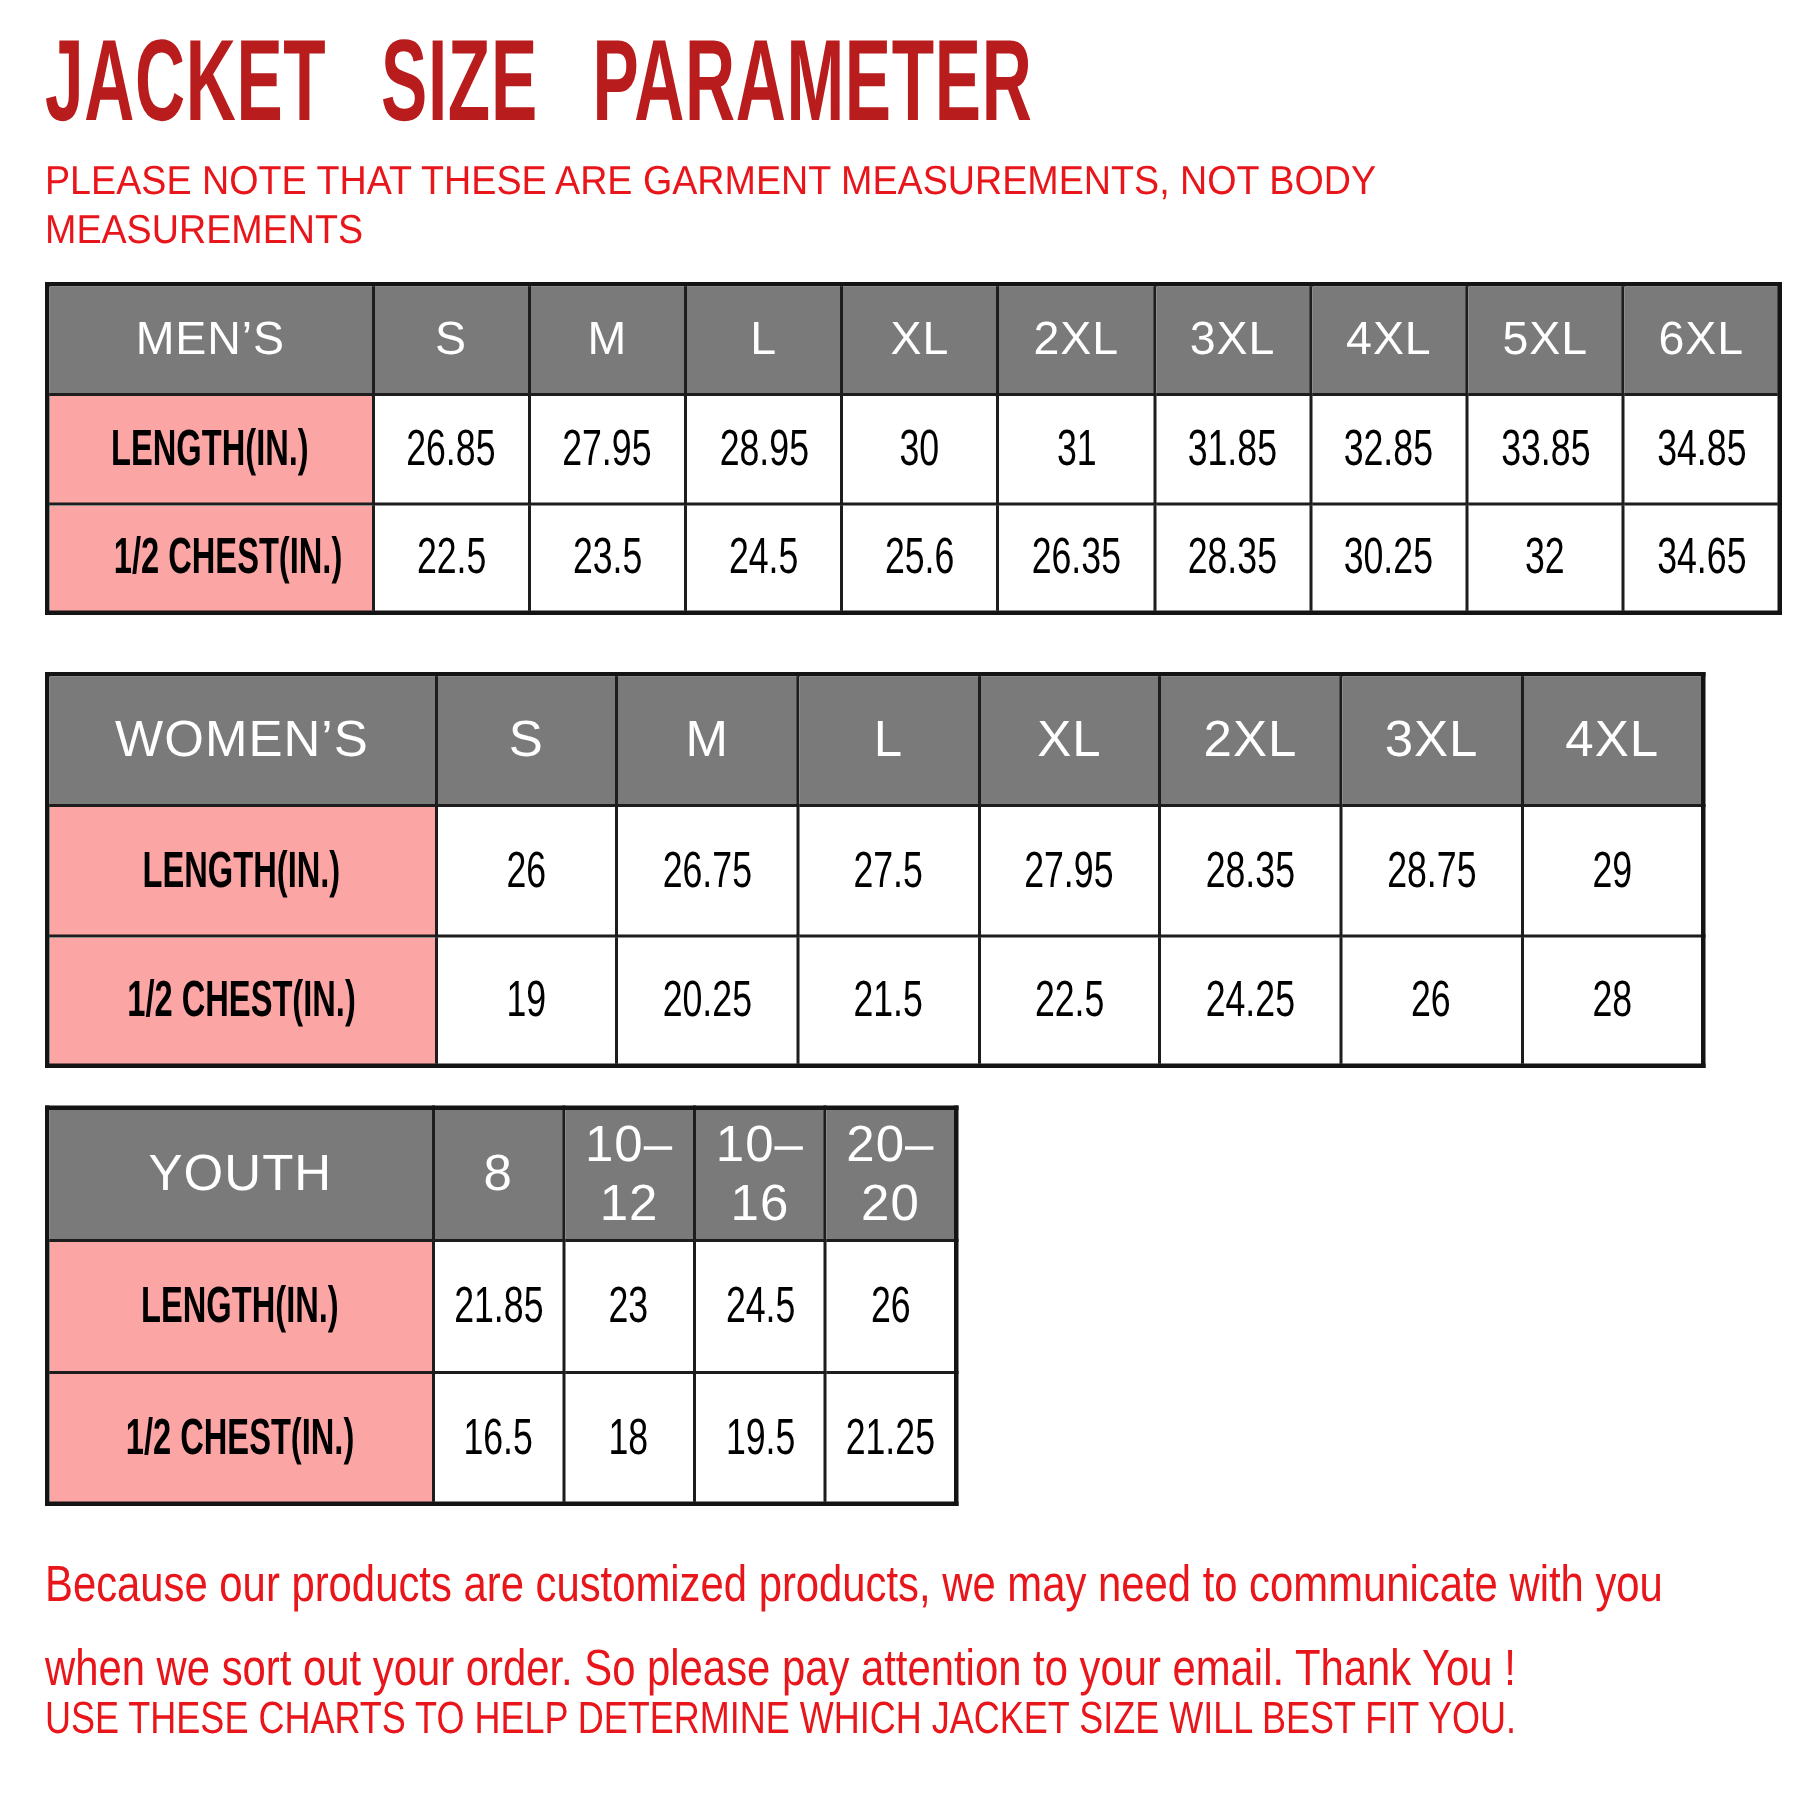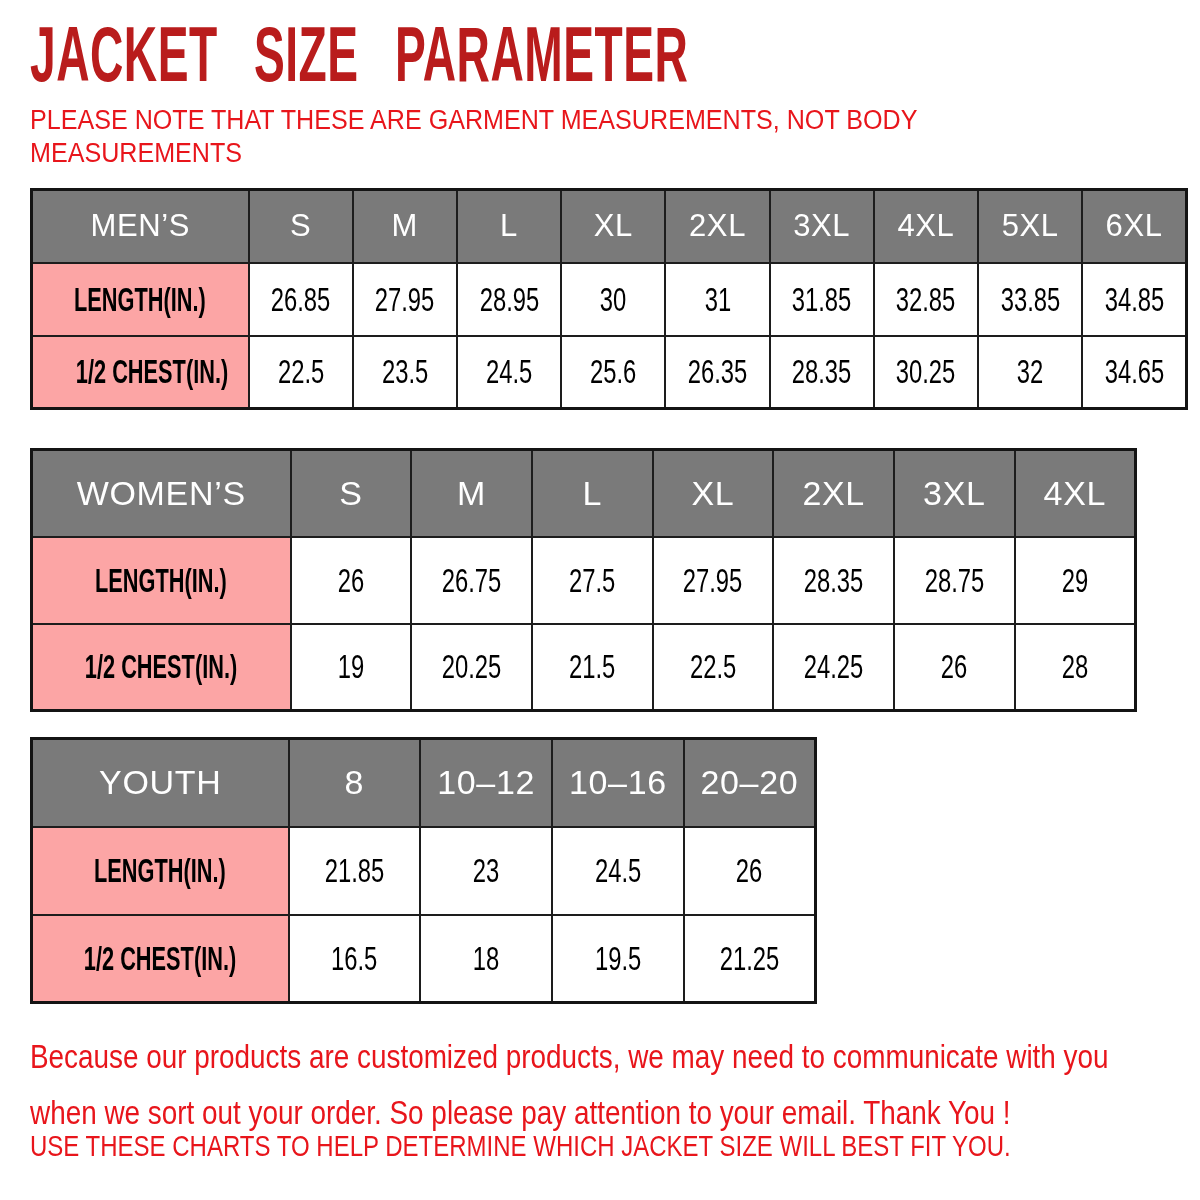--- a/index.html
+++ b/index.html
@@ -39,21 +39,21 @@
   }
   table.size thead th{
     background:var(--gray);color:#ffffff;font-weight:400;letter-spacing:0.02em;
   }
   .t-mens{left:30px;top:188px;width:1158px;}
   .t-mens tr{height:73px;}
   .t-mens thead th{font-size:31px;}
   .t-womens{left:30px;top:448px;width:1107px;}
   .t-womens tr{height:87px;}
   .t-womens thead th{font-size:34px;}
-  .t-youth{left:30px;top:737px;width:787px;}
+  .t-youth{left:30px;top:737px;width:609px;}
   .t-youth tr{height:88px;}
   .t-youth thead th{font-size:34px;}
 
   table.size td .num{
     display:inline-block;transform:scaleX(0.70);transform-origin:50% 50%;
     font-size:34px;font-weight:400;white-space:nowrap;
   }
   table.size tbody th{background:#fca5a5;}
   table.size tbody th .lab{
     display:inline-block;transform:scaleX(0.64);transform-origin:50% 50%;

